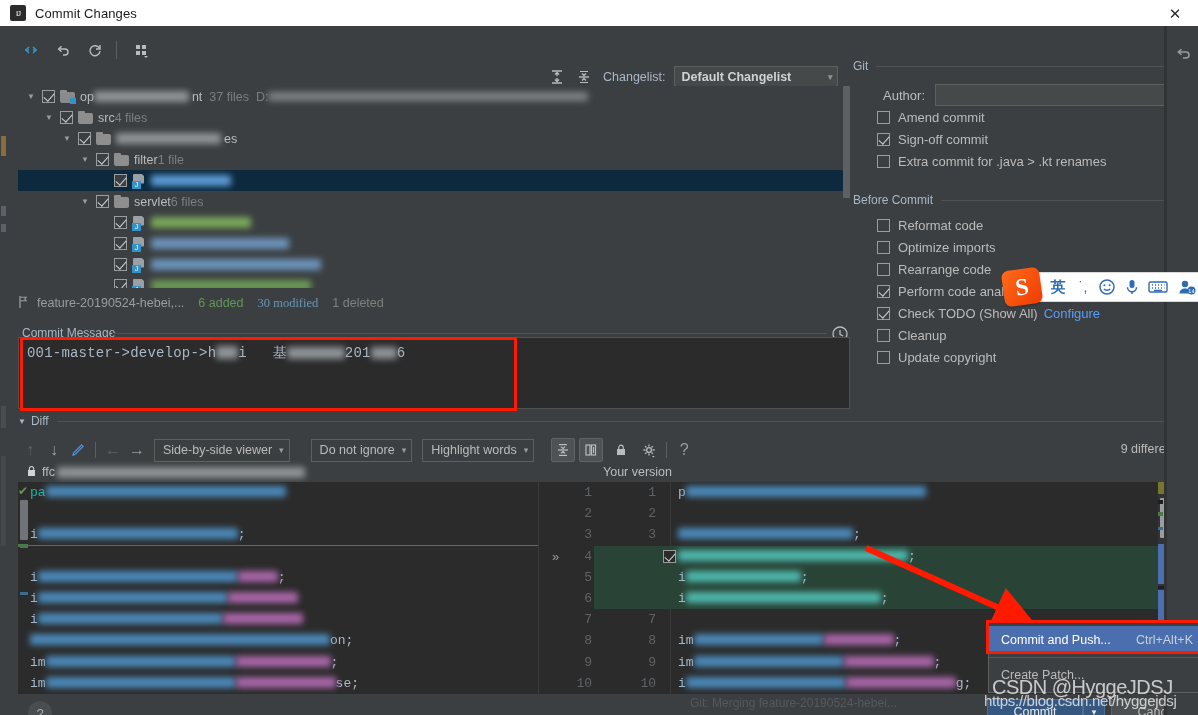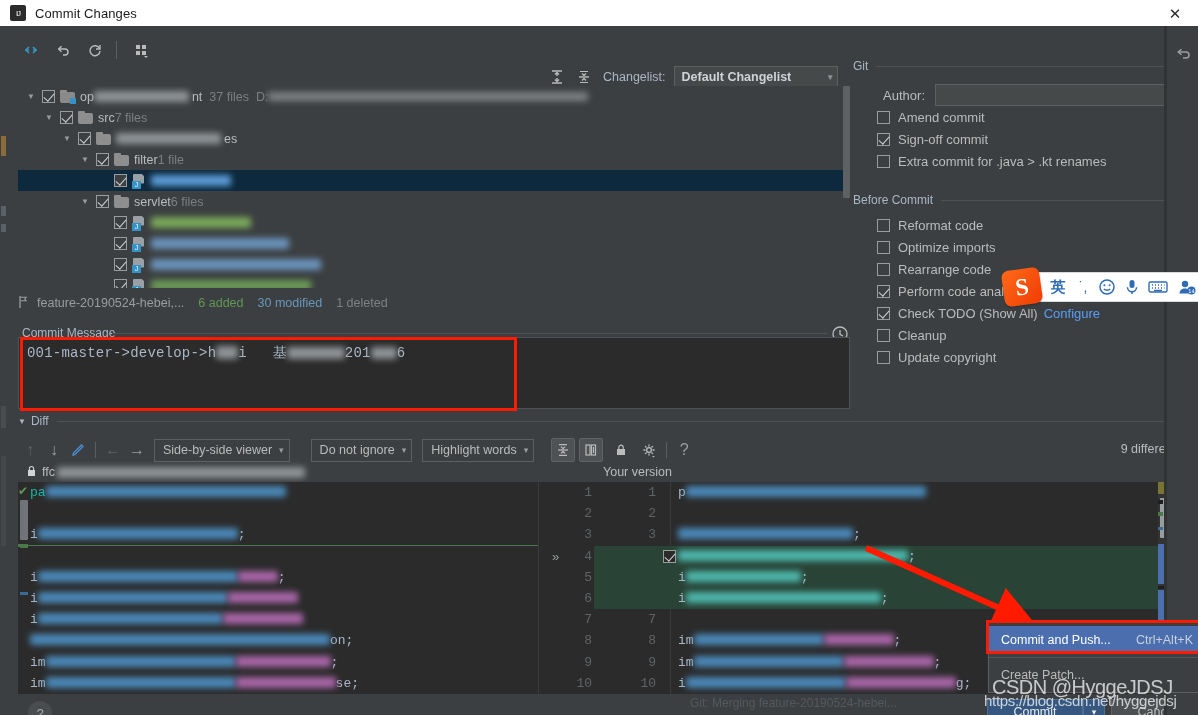--- a/index.html
+++ b/index.html
@@ -150,21 +150,21 @@
     background: #5d6164; border-radius: 1px;
   }
 
   
   .branch-bar {
     position: absolute; left: 6px; top: 266px; width: 832px; height: 22px;
     display: flex; align-items: center; font-size: 12.5px; color: #9a9d9f;
   }
   .branch-bar .gicon { margin-right: 7px; color: #9a9d9f; font-size: 12px; }
   .branch-bar .added { color: #629755; margin-left: 14px; }
-  .branch-bar .modified { color: #6897bb; margin-left: 14px; }
+  .branch-bar .modified { color: #6897bb; margin-left: 14px; font-family: Liberation Serif, serif; }
   .branch-bar .deleted { color: #808080; margin-left: 14px; }
 
   
   .cm-title {
     position: absolute; left: 10px; top: 300px; font-size: 12px; color: #a9b7c6;
   }
   .cm-line {
     position: absolute; left: 100px; top: 307px; width: 715px; height: 1px; background: #4e5254;
   }
   .cm-clock {
@@ -483,21 +483,21 @@
             <span class="lbl">nt</span>
             <span class="dim lbl">37 files</span>
             <span class="dim">D:</span>
             <span class="blur" style="width: 320px; height: 9px; background: rgb(125, 129, 131);"></span>
           </div>
           <div class="tree-row" style="padding-left: 24px;">
             <span class="twisty">▼</span>
             <span class="cbox checked" style="margin-left: 4px;"></span>
             <span class="folder-icon"></span>
             <span class="lbl" style="margin-right: 0px;">src</span>
-            <span class="dim lbl">7 files</span>
+            <span class="dim lbl">4 files</span>
           </div>
           <div class="tree-row" style="padding-left: 42px;">
             <span class="twisty">▼</span>
             <span class="cbox checked" style="margin-left: 4px;"></span>
             <span class="folder-icon"></span>
             <span class="blur" style="width: 105px; height: 11px; margin-right: 3px; background: rgb(142, 147, 150);"></span>
             <span class="lbl">es</span>
           </div>
           <div class="tree-row" style="padding-left: 60px;">
             <span class="twisty">▼</span>

